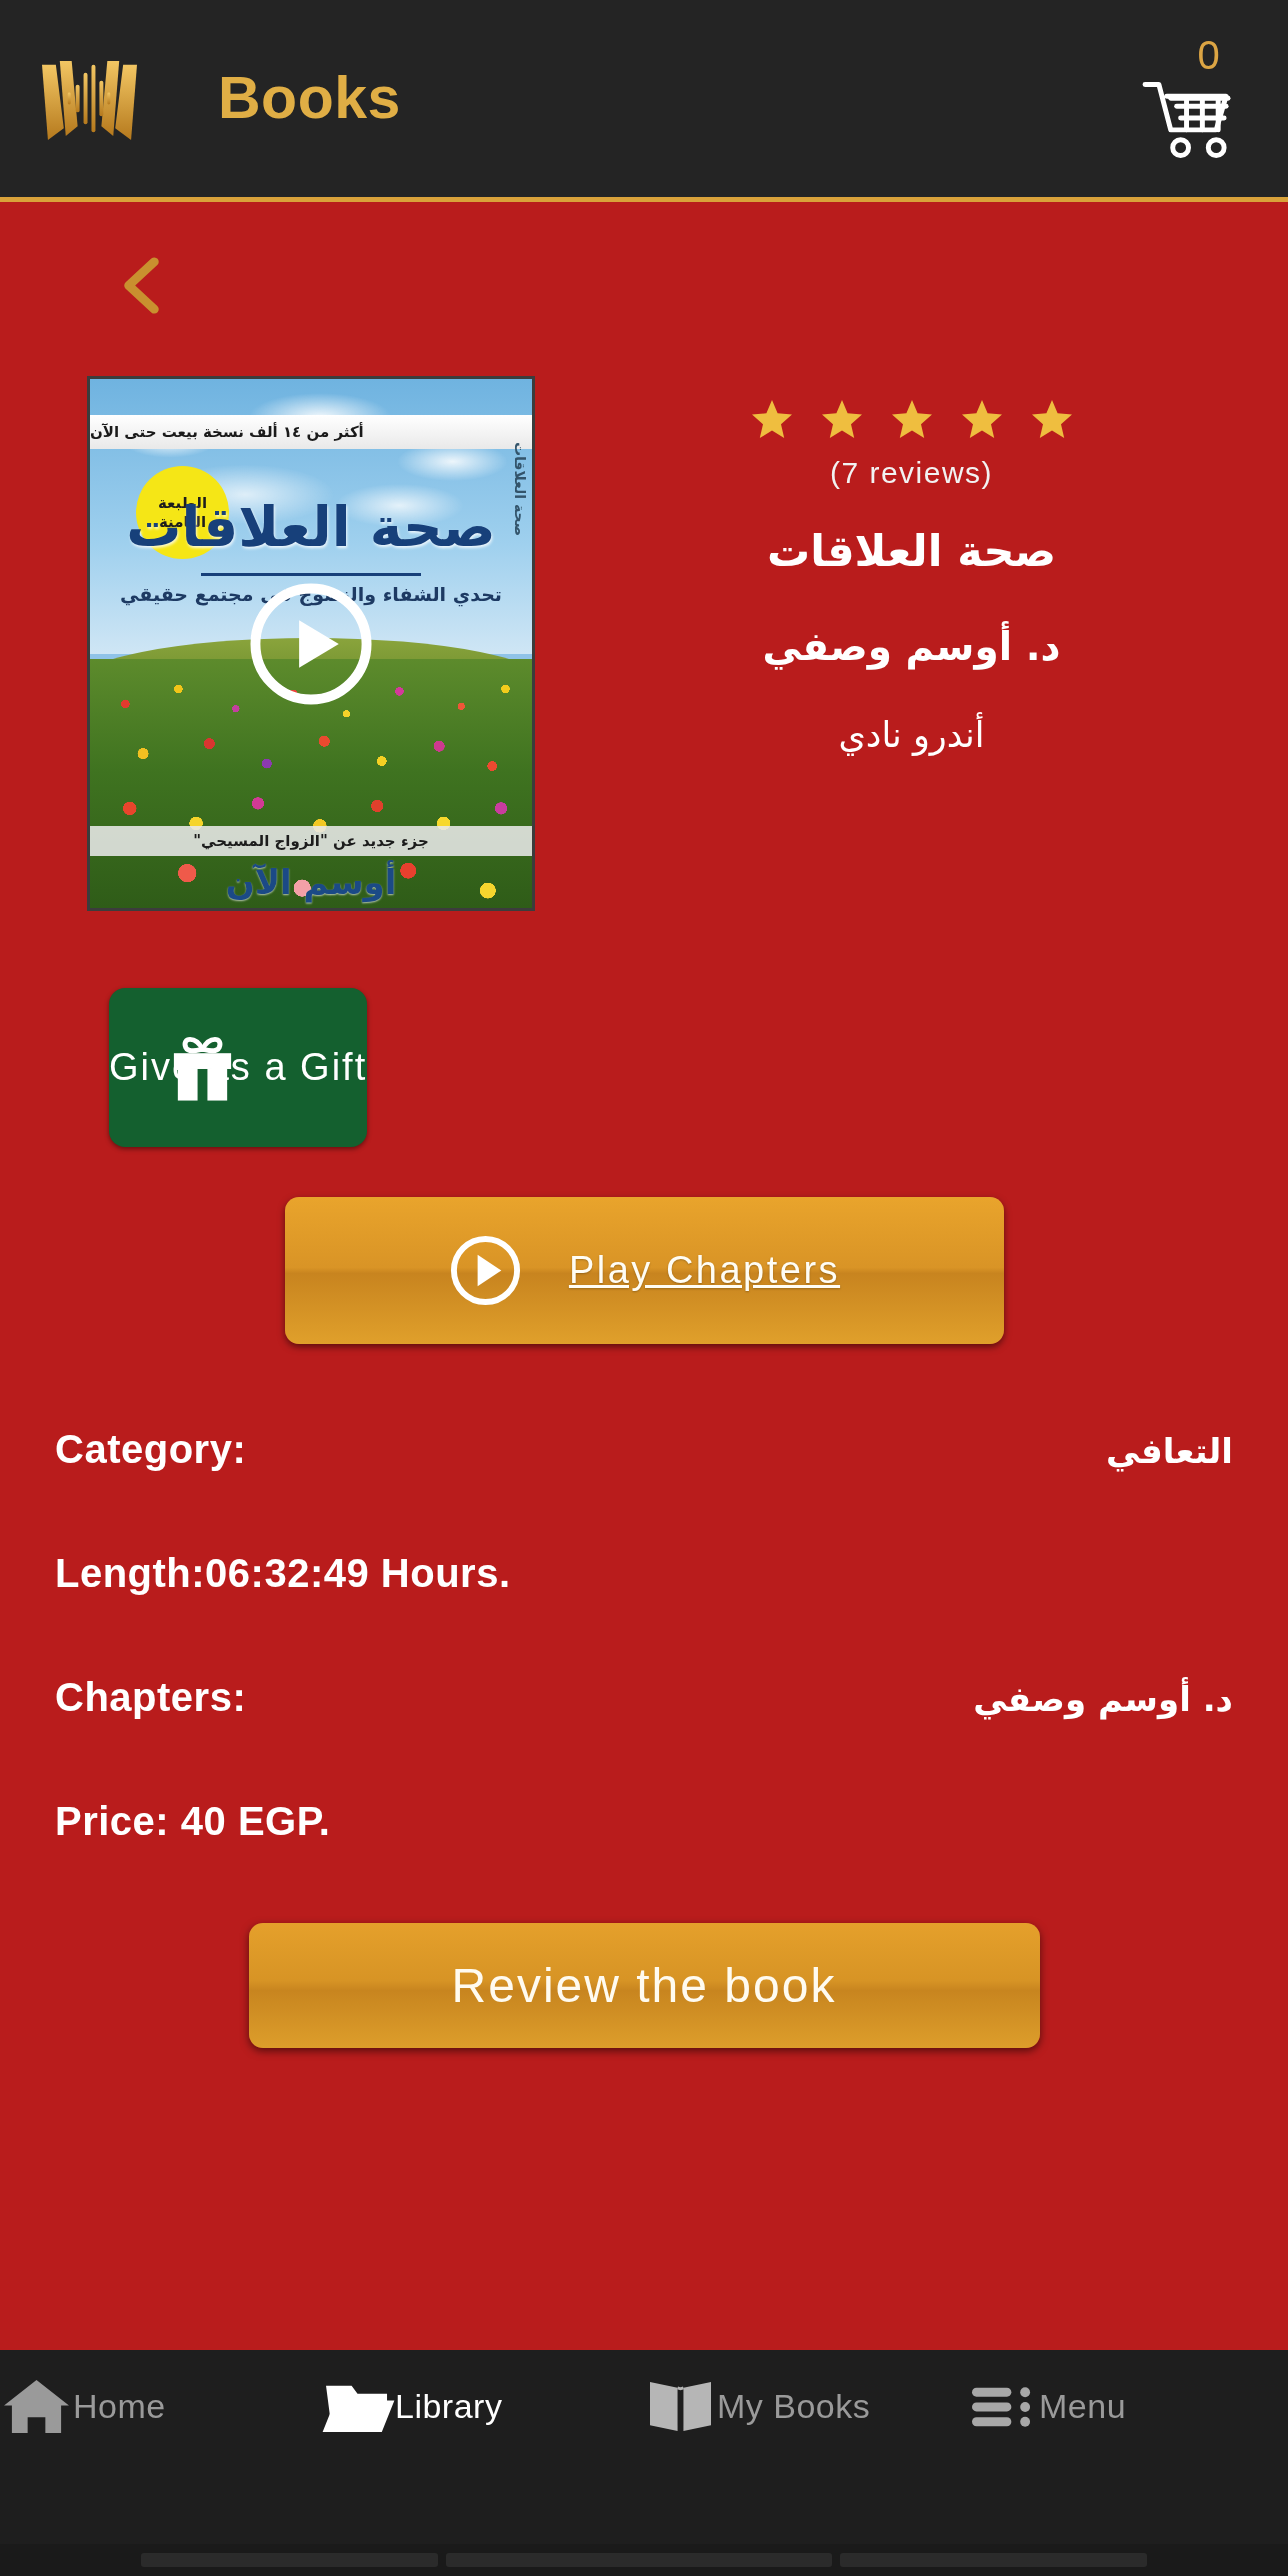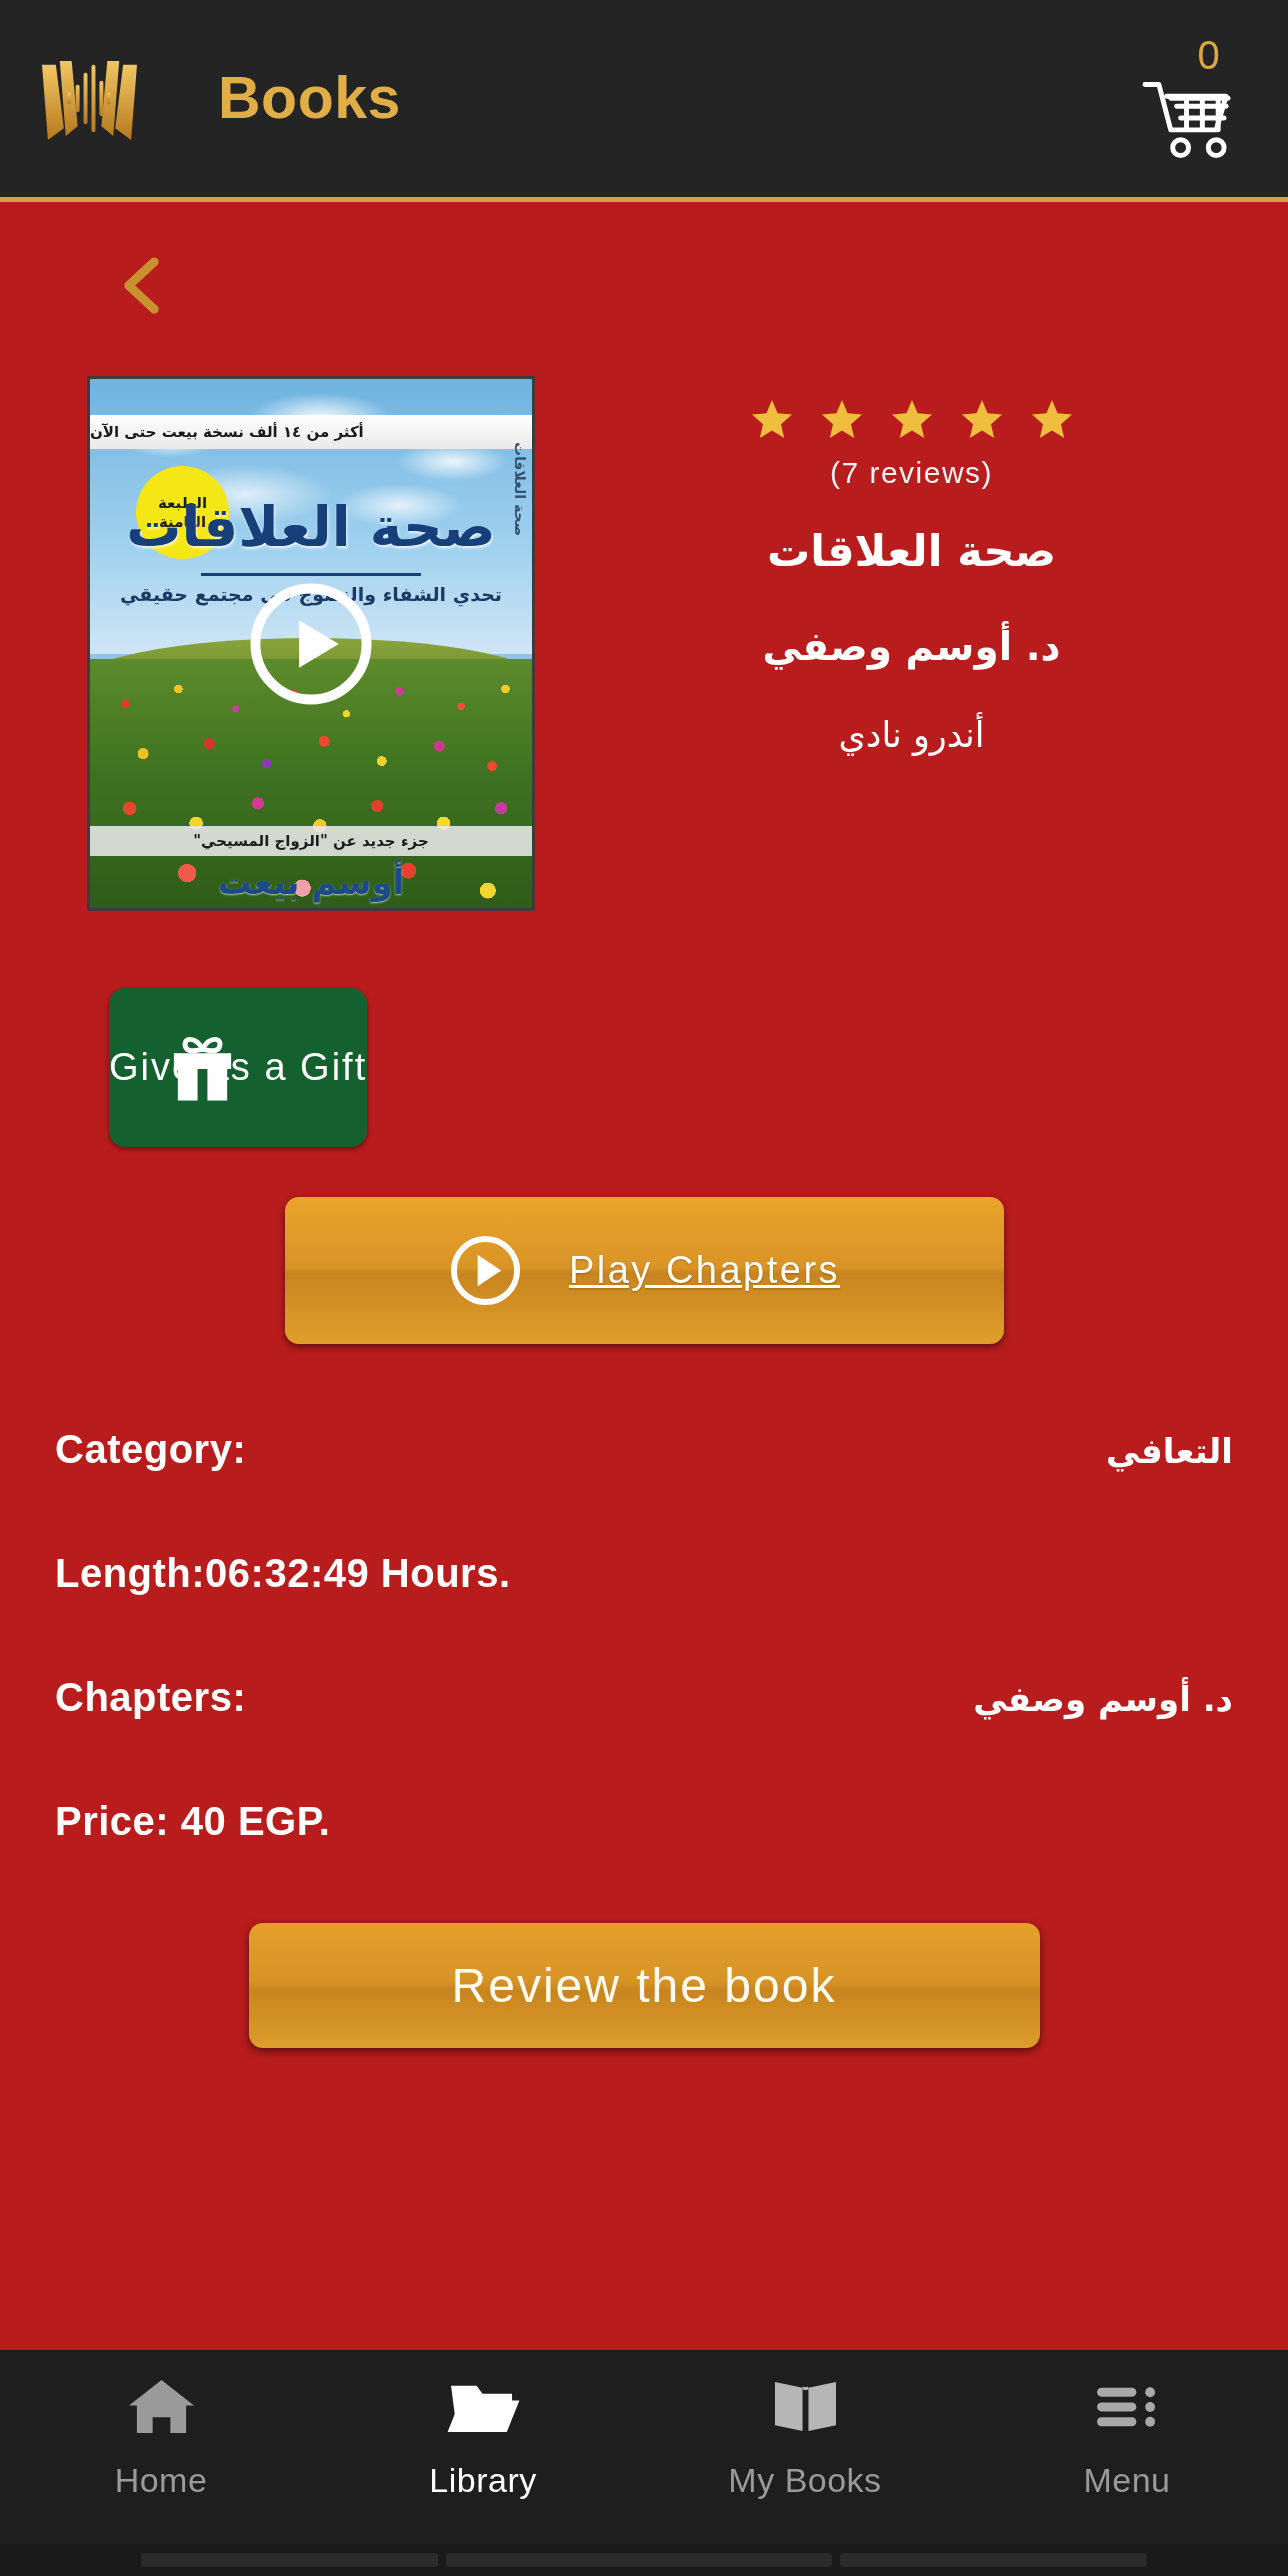--- a/index.html
+++ b/index.html
@@ -277,22 +277,22 @@
   
   .bottom-nav {
     flex: 0 0 auto;
     height: 194px;
     background: #1e1e1e;
     display: flex; align-items: flex-start;
     padding-top: 26px;
   }
   .nav-item {
     flex: 1 1 0;
-    display: flex; flex-direction: column; align-items: center;
-    gap: 24px; cursor: pointer;
+    display: flex; flex-direction: row; align-items: center;
+    gap: 0; cursor: pointer;
     background: none; border: none;
   }
   .nav-ico { width: 73px; height: 61px; display: block; }
   .nav-label { font-size: 34px; letter-spacing: 0.5px; }
   .nav-item.inactive .nav-label { color: #9a9a9a; }
   .nav-item.active  .nav-label { color: #ffffff; }
 
   .gesture-bar {
     flex: 0 0 auto; height: 32px;
     background: #1a1a1a;
@@ -378,21 +378,21 @@
           <div class="cv-badge">
             <span>الطبعة</span>
             <span>الثامنة</span>
           </div>
 
           <div class="cv-title">صحة العلاقات</div>
           <div class="cv-rule"></div>
           <div class="cv-sub">تحدي الشفاء والنضوج في مجتمع حقيقي</div>
 
           <div class="cv-footer">جزء جديد عن "الزواج المسيحي"</div>
-          <div class="cv-author">أوسم بيعت</div>
+          <div class="cv-author">أوسم الآن</div>
 
           <span class="cv-play">
             <svg viewBox="0 0 128 128" width="127" height="127" aria-hidden="true">
               <circle cx="64" cy="64" r="56" fill="none" stroke="#ffffff" stroke-width="10"></circle>
               <path d="M52 40 L92 64 L52 88 Z" fill="#ffffff"></path>
             </svg>
           </span>
         </div>
       </div>
 

